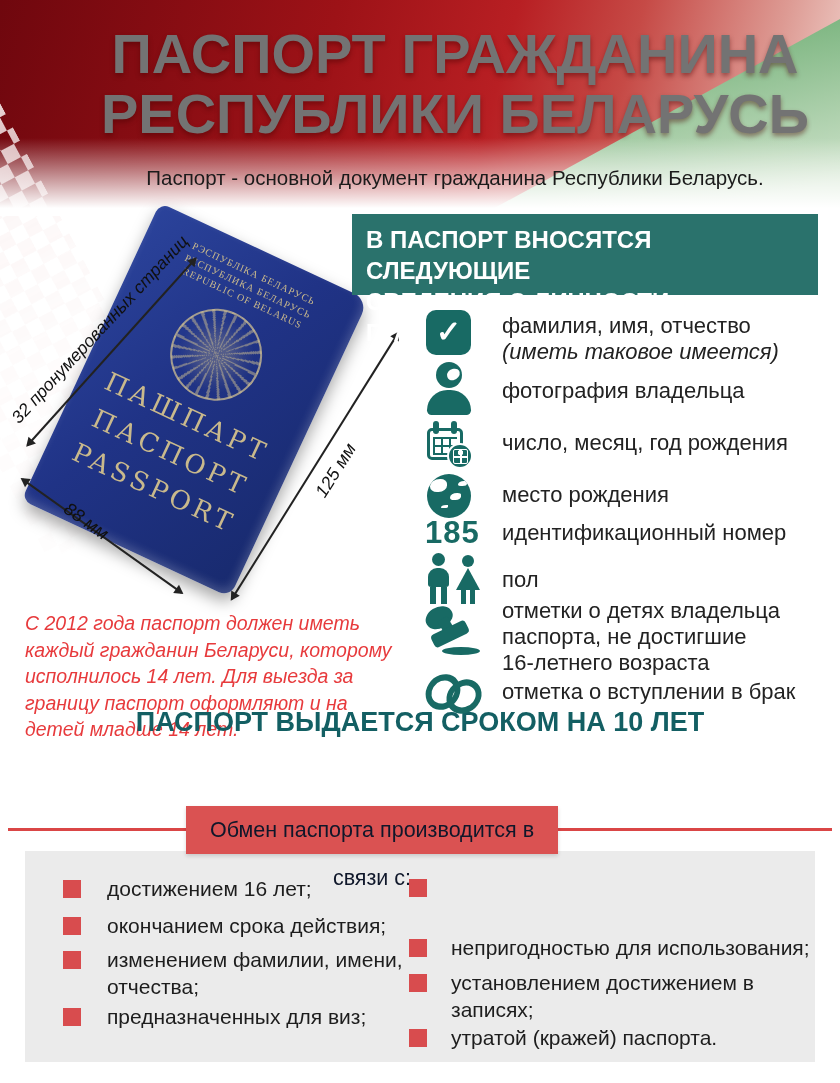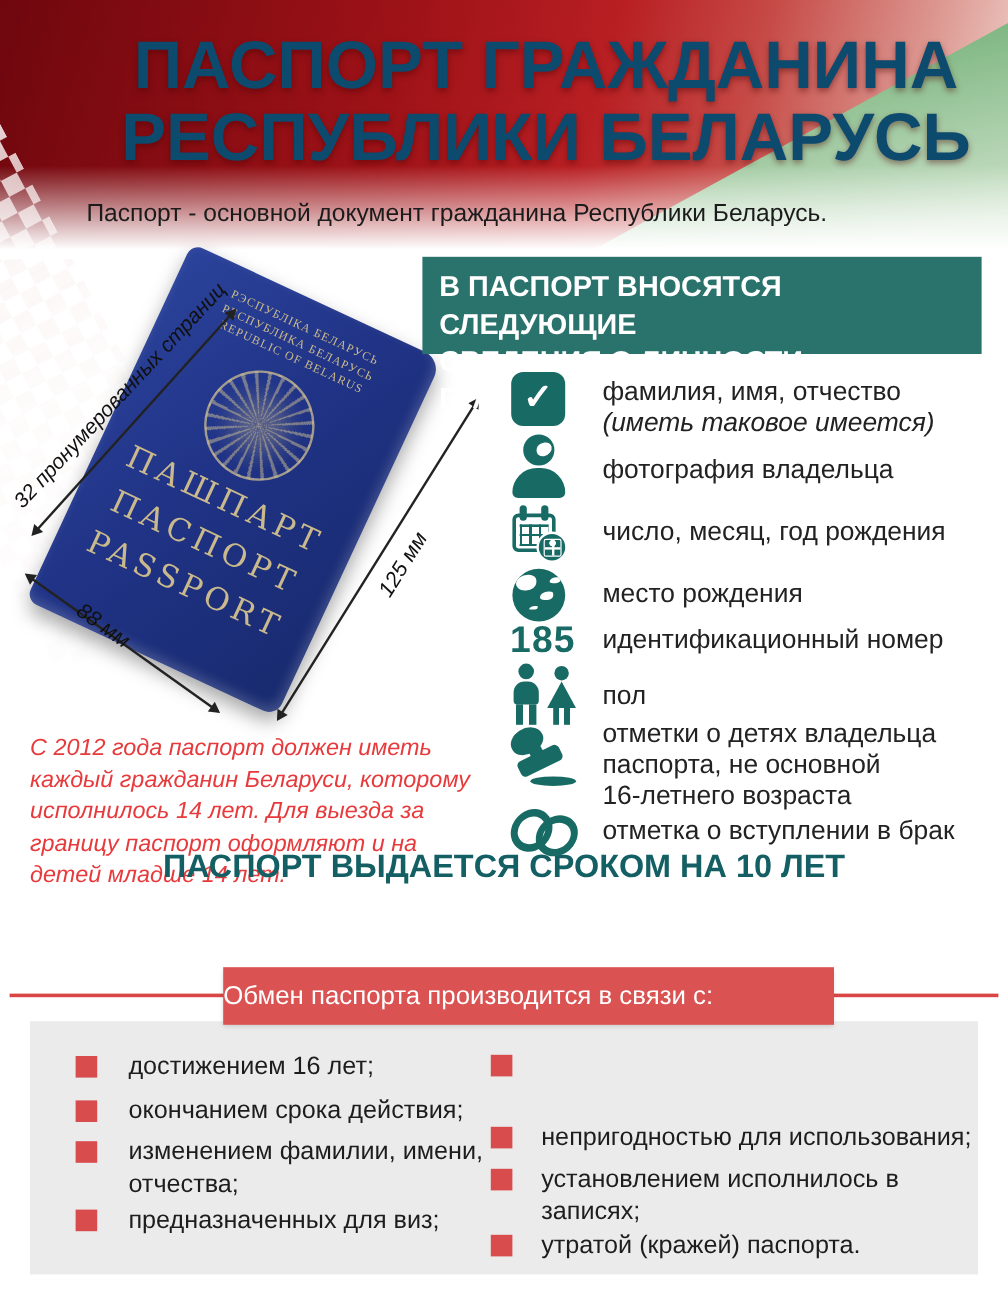--- a/index.html
+++ b/index.html
@@ -19,24 +19,24 @@
     background:linear-gradient(168deg,#2e7e3b 4%,#6fae74 42%,#cfe3cb 92%);}
   .header-fade{position:absolute;left:0;top:138px;width:840px;height:78px;z-index:3;
     background:linear-gradient(to bottom,rgba(255,255,255,0),#ffffff 90%);}
   .ornament{position:absolute;left:-62px;top:116px;width:172px;height:430px;z-index:2;
     transform:rotate(-28deg);opacity:.92;
     background:conic-gradient(#fbf3f3 0 25%,transparent 0 50%,#fbf3f3 0 75%,transparent 0);
     background-size:30px 30px;
     -webkit-mask-image:linear-gradient(to bottom,rgba(0,0,0,.95),rgba(0,0,0,.35) 55%,rgba(0,0,0,.12));
     mask-image:linear-gradient(to bottom,rgba(0,0,0,.95),rgba(0,0,0,.35) 55%,rgba(0,0,0,.12));}
   .title{position:absolute;left:72px;top:24px;width:766px;z-index:4;text-align:center;
-    color:#0c4a6e;font-weight:700;font-size:56px;line-height:60px;letter-spacing:0px;
+    color:#737373;font-weight:700;font-size:56px;line-height:60px;letter-spacing:0px;
     text-shadow:0 3px 5px rgba(70,0,0,.45);}
   .title span{display:block}
-  .subtitle{position:absolute;left:72px;top:166px;width:766px;z-index:4;
+  .subtitle{position:absolute;left:72px;top:166px;width:766px;z-index:4;text-align:center;
     font-size:20.5px;color:#1b1b1b;}
 
   
   .info-box{position:absolute;left:352px;top:214px;width:466px;height:81px;background:var(--teal-box);
     color:#fff;font-weight:700;font-size:24px;line-height:31px;padding:10px 0 0 14px;z-index:5}
   .info-box span{display:block}
 
   
   .passport-zone{position:absolute;left:20px;top:220px;width:405px;height:412px;z-index:4}
   .cover{position:absolute;left:60px;top:16px;width:230px;height:328px;transform:rotate(25deg);
@@ -146,22 +146,22 @@
     border-radius:50%;transform:rotate(-18deg) skewX(-8deg)}
   .icon-rings::after{content:"";position:absolute;left:21px;top:7px;width:24px;height:21px;border:6px solid var(--teal);
     border-radius:50%;transform:rotate(-14deg) skewX(-8deg)}
 
   
   .validity{position:absolute;left:0;top:707px;width:840px;text-align:center;z-index:4;
     color:var(--teal-head);font-weight:700;font-size:27px}
 
   
   .red-line{position:absolute;left:8px;top:828px;width:824px;height:3px;background:#da4646;z-index:3}
-  .exchange-banner{position:absolute;left:186px;top:806px;width:509px;height:48px;background:var(--red);z-index:4;
-    color:#ffffff;font-size:21.5px;line-height:48px;box-shadow:0 2px 4px rgba(0,0,0,.15)}
+  .exchange-banner{position:absolute;left:186px;top:806px;width:372px;height:48px;background:var(--red);z-index:4;
+    color:#0f172a;font-size:21.5px;text-align:center;line-height:48px;box-shadow:0 2px 4px rgba(0,0,0,.15)}
 
   
   .panel{position:absolute;left:25px;top:851px;width:790px;height:211px;background:var(--panel);z-index:2}
   .bullet{position:absolute;width:18px;height:18px;background:#d84c4e}
   .p-text{position:absolute;font-size:21px;line-height:27px;color:#1d1d1d;white-space:nowrap}
   .p-text span{display:block}
 </style>
 </head>
 <body>
 
@@ -267,21 +267,21 @@
     </div>
 
     <div class="d-row" style="top:300px">
       <span class="ic icon-stamp">
         <span class="stamp-stem"></span>
         <span class="stamp-base"></span>
         <span class="stamp-pad"></span>
       </span>
       <div class="d-text" style="top:-7px">
         <span>отметки о детях владельца</span>
-        <span>паспорта, не основной</span>
+        <span>паспорта, не достигшие</span>
         <span>16-летнего возраста</span>
       </div>
     </div>
 
     <div class="d-row" style="top:368px">
       <span class="ic icon-rings"></span>
       <div class="d-text" style="top:6px">
         <span>отметка о вступлении в брак</span>
       </div>
     </div>
@@ -318,21 +318,21 @@
 
     <span class="bullet" style="left:384px;top:28px"></span>
 
     <span class="bullet" style="left:384px;top:88px"></span>
     <div class="p-text" style="left:426px;top:83px">
       <span>непригодностью для использования;</span>
     </div>
 
     <span class="bullet" style="left:384px;top:123px"></span>
     <div class="p-text" style="left:426px;top:118px">
-      <span>установлением исполнилось в</span>
+      <span>установлением достижением в</span>
       <span>записях;</span>
     </div>
 
     <span class="bullet" style="left:384px;top:178px"></span>
     <div class="p-text" style="left:426px;top:173px">
       <span>утратой (кражей) паспорта.</span>
     </div>
 
   </div>
 </div>

